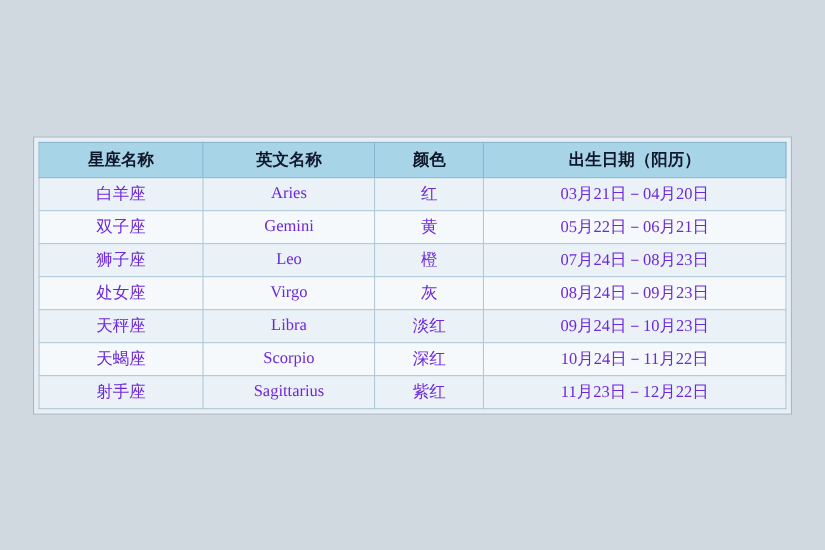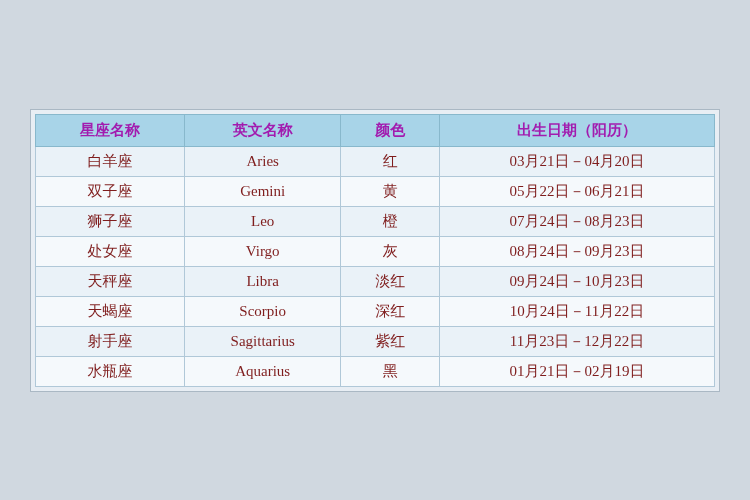--- a/index.html
+++ b/index.html
@@ -29,29 +29,29 @@
       border-collapse: collapse;
       width: 680px;
     }
 
     thead tr th {
       background-color: #a8d4e8;
       border: 1px solid #88b8cc;
       padding: 6px 14px;
       text-align: center;
       font-weight: bold;
-      color: #a21caf;
+      color: #0f172a;
       font-size: 15px;
     }
 
     tbody tr td {
       border: 1px solid #b0c8d8;
       padding: 5px 14px;
       text-align: center;
-      color: #7f1d1d;
+      color: #6d28d9;
       font-size: 15px;
       background-color: #f0f6fa;
     }
 
     tbody tr:nth-child(odd) td {
       background-color: #eaf2f8;
     }
 
     tbody tr:nth-child(even) td {
       background-color: #f5f9fc;
@@ -106,21 +106,15 @@
           <td>Scorpio</td>
           <td>深红</td>
           <td>10月24日－11月22日</td>
         </tr>
         <tr>
           <td>射手座</td>
           <td>Sagittarius</td>
           <td>紫红</td>
           <td>11月23日－12月22日</td>
         </tr>
-        <tr>
-          <td>水瓶座</td>
-          <td>Aquarius</td>
-          <td>黑</td>
-          <td>01月21日－02月19日</td>
-        </tr>
       </tbody>
   </table>
 </div>
 
 </body></html>

